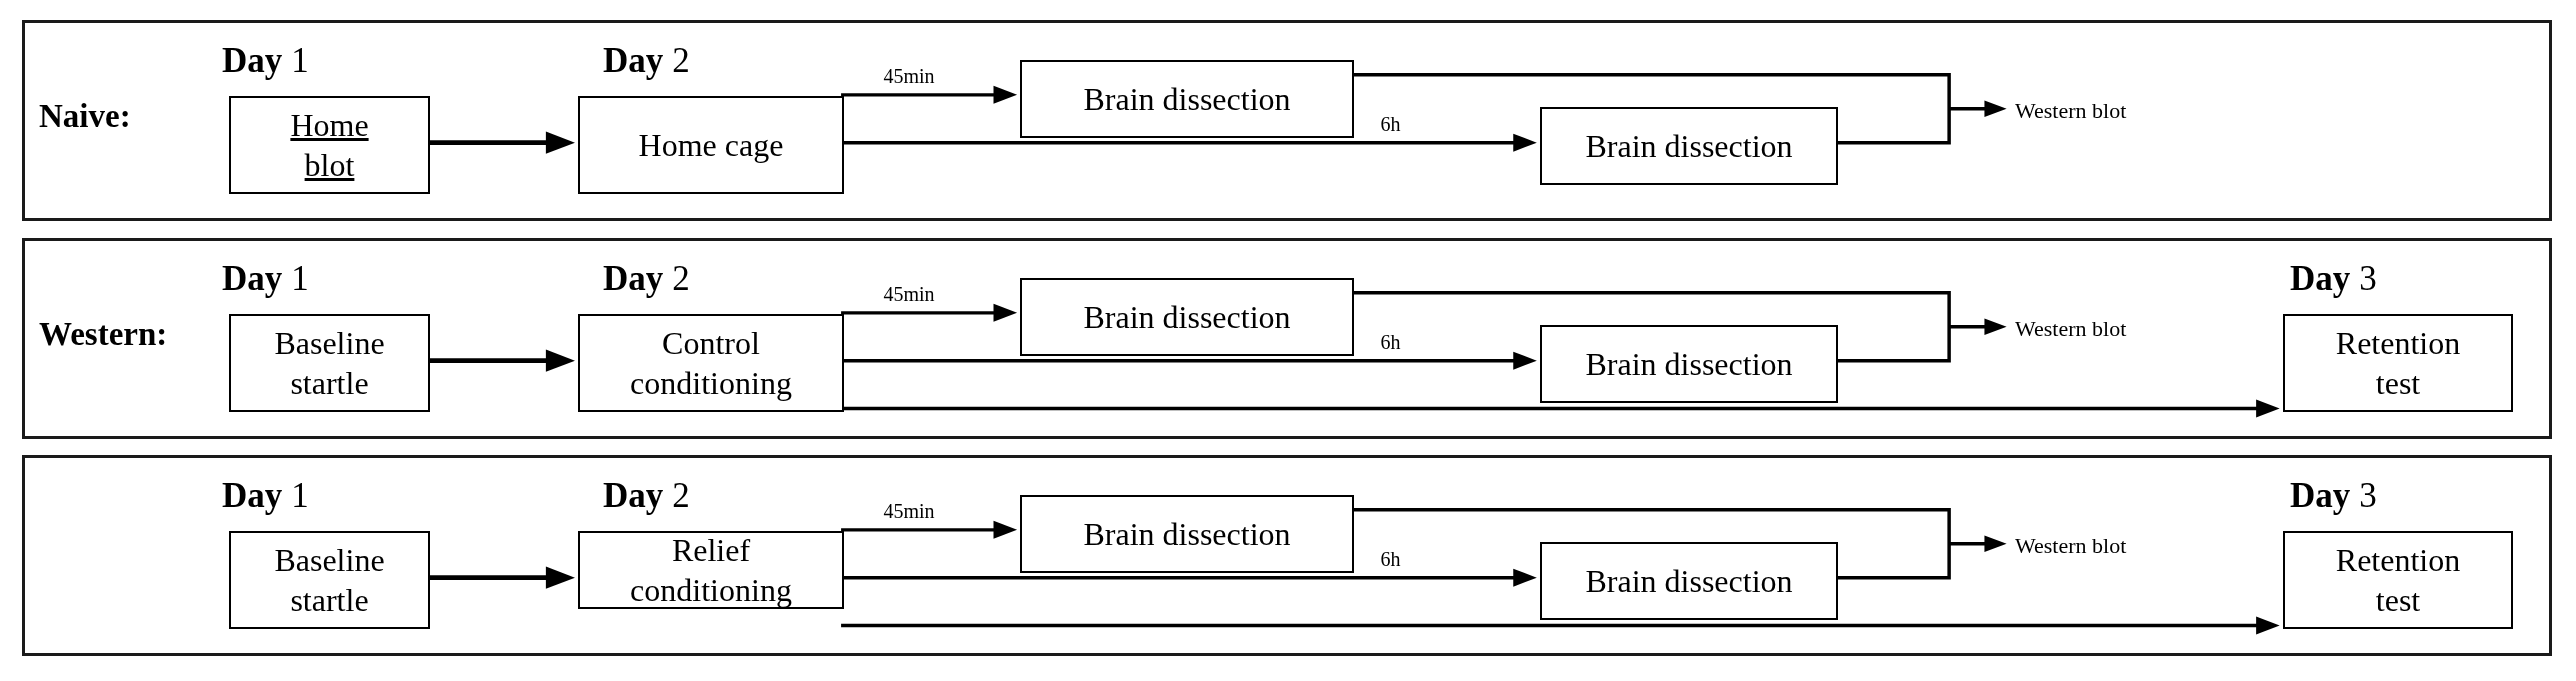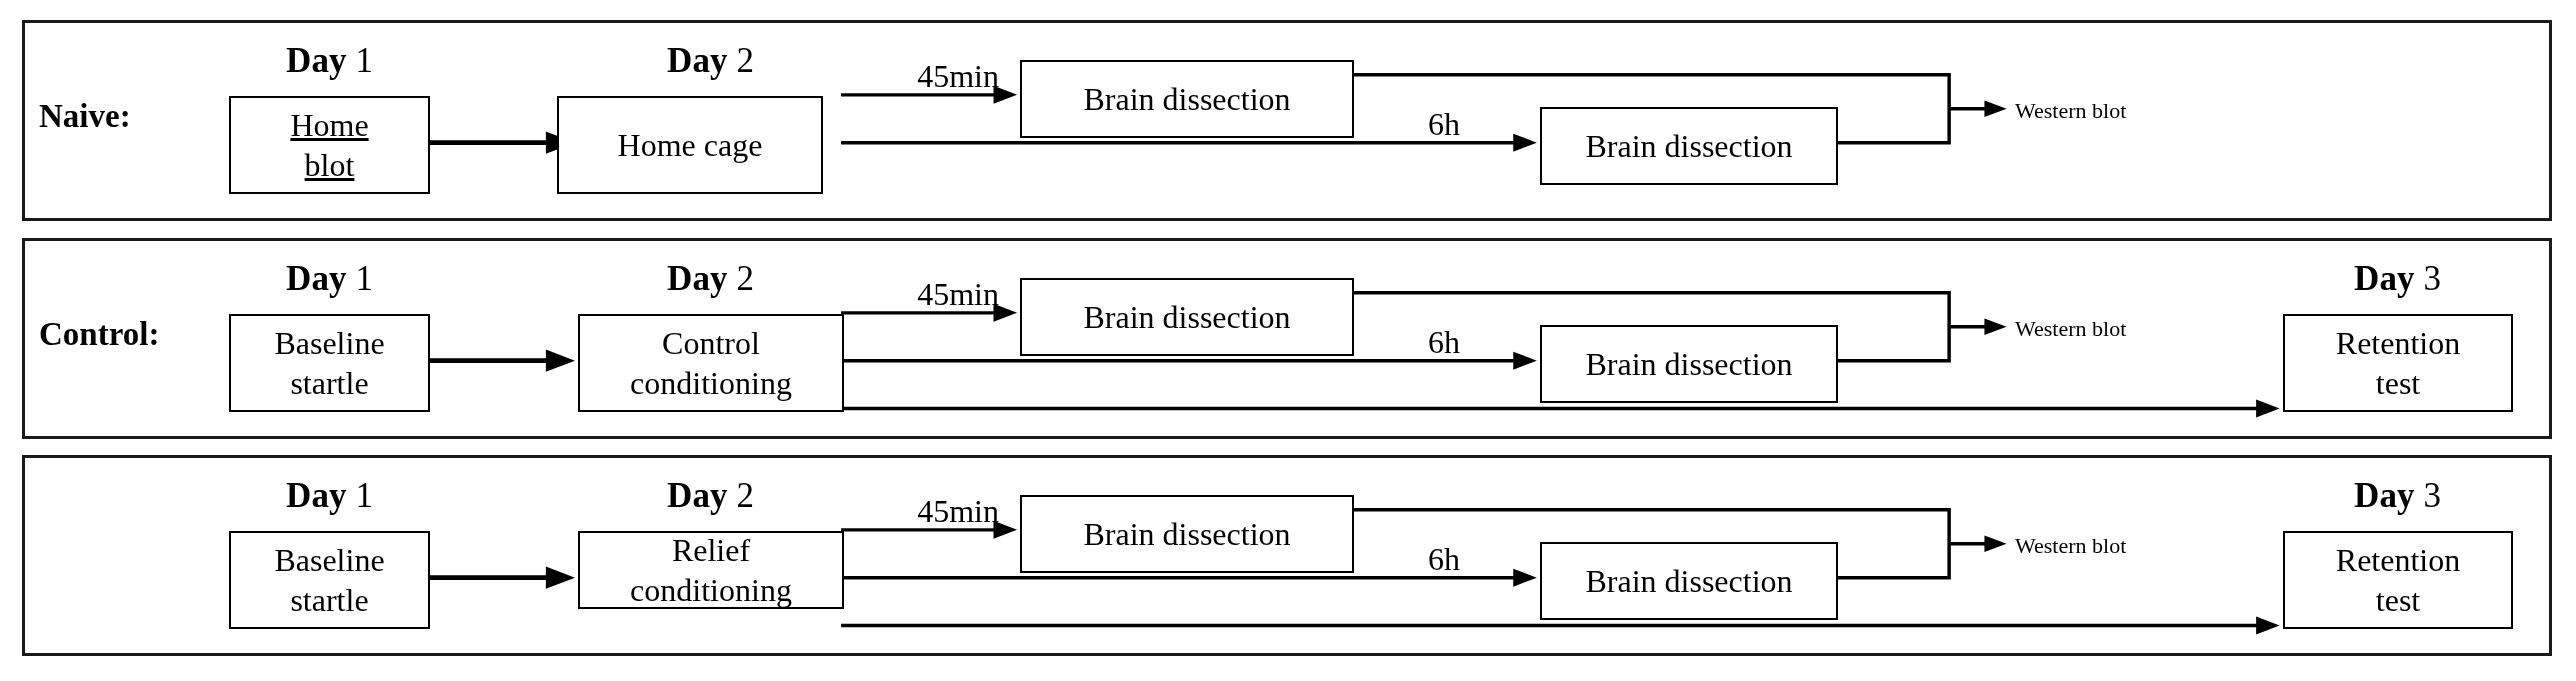--- a/index.html
+++ b/index.html
@@ -10,31 +10,31 @@
   .panel{
     position:absolute;left:22px;width:2530px;height:201px;
     border:3.5px solid #1a1a1a;box-sizing:border-box;background:#fff;
   }
   .wires{position:absolute;left:-3.5px;top:-3.5px;width:2530px;height:201px;}
   .group-label{
     position:absolute;left:14px;top:75px;width:194px;
     font-size:33px;font-weight:bold;line-height:37px;
   }
   .day-header{
-    position:absolute;top:18px;width:215px;text-align:center;
+    position:absolute;top:18px;width:215px;text-align:left;
     font-size:35px;line-height:39px;
   }
   .day-header .word{font-weight:bold;}
   .day-header .num{font-weight:normal;margin-left:9px;}
   .box{
     position:absolute;border:2.8px solid #000;box-sizing:border-box;background:#fff;
     display:flex;flex-direction:column;justify-content:center;align-items:center;
     font-size:32px;line-height:40px;text-align:center;
   }
-  .slabel{position:absolute;font-size:32px;line-height:29px;text-align:right;}
+  .slabel{position:absolute;font-size:20px;line-height:29px;text-align:center;}
   .western{position:absolute;font-size:22px;line-height:33px;white-space:nowrap;}
   .p1{top:20px;} .p2{top:238px;} .p3{top:455px;}
 </style>
 </head>
 <body>
 
 <div class="stage">
 
   <section class="panel p1">
     <svg class="wires" viewBox="0 0 3651 290">
@@ -57,21 +57,21 @@
       <span class="word">Day</span><span class="num">1</span>
     </div>
     <div class="day-header" style="left:578px;">
       <span class="word">Day</span><span class="num">2</span>
     </div>
 
     <div class="box" style="left:204px;top:73px;width:201px;height:98px;text-decoration:underline;">
       <div>Home</div>
       <div>blot</div>
     </div>
-    <div class="box" style="left:532px;top:73px;width:266px;height:98px;">
+    <div class="box" style="left:553px;top:73px;width:266px;height:98px;">
       <div>Home cage</div>
       <div></div>
     </div>
 
     <div class="slabel" style="left:794px;top:39px;width:180px;">45min</div>
     <div class="box" style="left:995px;top:37px;width:334px;height:78px;">
       <div>Brain dissection</div>
     </div>
 
     <div class="slabel" style="left:1296px;top:87px;width:139px;">6h</div>
@@ -92,21 +92,21 @@
         <line x1="1182" y1="177" x2="2162" y2="177" stroke-width="5"></line>
         <polygon points="2186,177 2152,164 2152,190" stroke="none"></polygon>
         <polyline points="1918,79 2781,79 2781,177 2616,177" fill="none" stroke-width="5"></polyline>
         <line x1="2781" y1="128" x2="2840" y2="128" stroke-width="5"></line>
         <polygon points="2864,128 2832,116 2832,140" stroke="none"></polygon>
         <line x1="1182" y1="246" x2="3234" y2="246" stroke-width="5"></line>
         <polygon points="3258,246 3224,233 3224,259" stroke="none"></polygon>
       </g>
     </svg>
 
-    <div class="group-label">Control:</div>
+    <div class="group-label">Western:</div>
 
     <div class="day-header" style="left:197px;">
       <span class="word">Day</span><span class="num">1</span>
     </div>
     <div class="day-header" style="left:578px;">
       <span class="word">Day</span><span class="num">2</span>
     </div>
     <div class="day-header" style="left:2265px;">
       <span class="word">Day</span><span class="num">3</span>
     </div>

